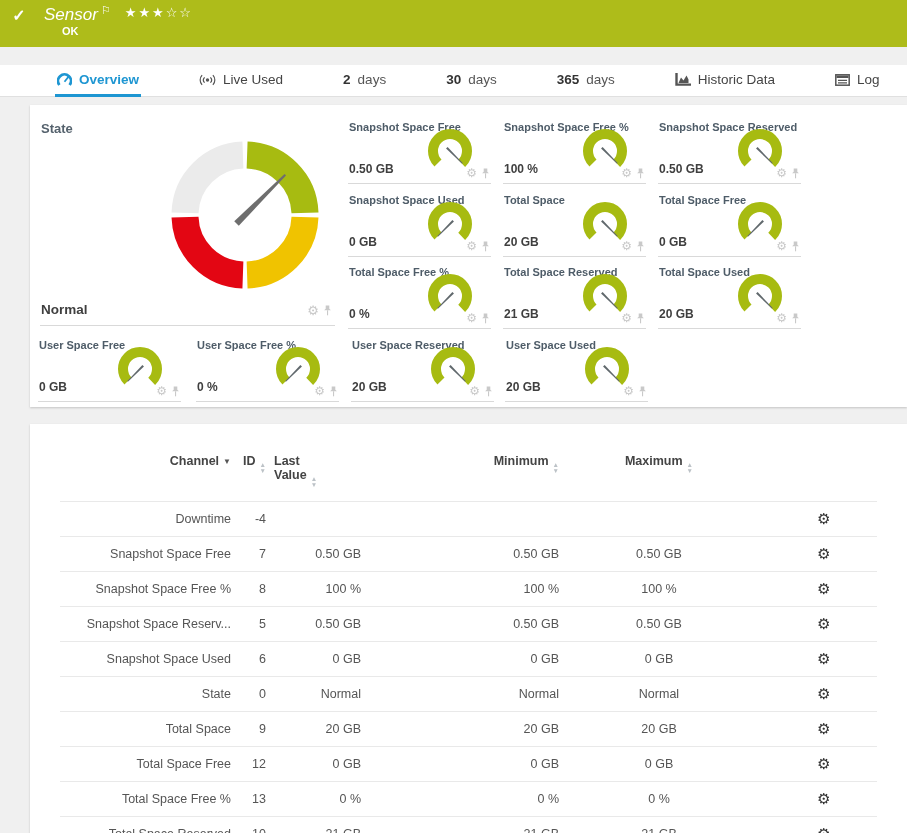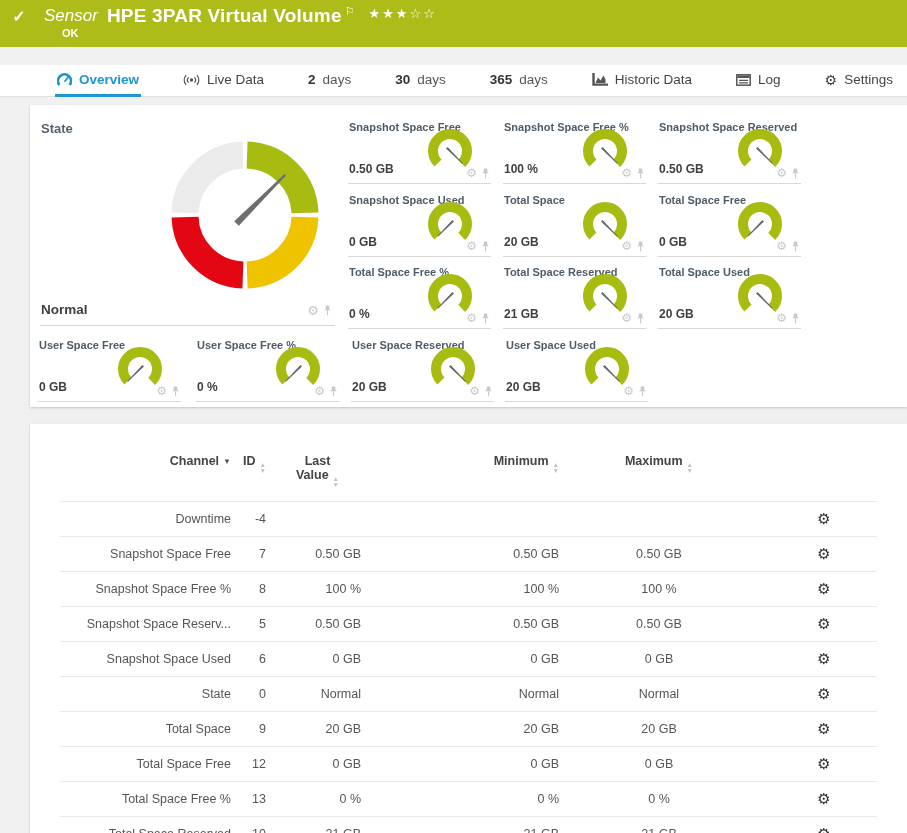--- a/index.html
+++ b/index.html
@@ -11,21 +11,21 @@
   .topbar-row{display:flex;align-items:center}
   .check{font-size:16px;font-weight:bold;width:22px;text-align:center}
   .kicker{font-style:italic;font-size:17px;margin-left:14px}
   .sensor-title{font-size:19px;font-weight:bold;margin-left:9px;letter-spacing:.2px}
   .flag{font-size:11px;margin:-10px 0 0 3px}
   .stars{font-size:13px;letter-spacing:2px;margin:-6px 0 0 14px}
   .statusline{margin:0 0 0 54px;font-size:11px;font-weight:bold}
 
   
   .gapstrip{height:18px;background:#f0f0f0}
-  .tabstrip{height:32px;background:#fff;border-bottom:1px solid #e0e0e0;display:flex;gap:40px;padding-left:55px}
+  .tabstrip{height:32px;background:#fff;border-bottom:1px solid #e0e0e0;display:flex;gap:56px;padding-left:55px}
   .tab{display:flex;align-items:center;gap:7px;font-size:13.5px;color:#444;cursor:pointer;border-bottom:3px solid transparent;padding:0 2px;margin-bottom:-1px}
   .tab.active{color:var(--blue,#1e96d2);border-bottom-color:var(--blue,#1e96d2);font-weight:bold}
   .tab b{font-weight:bold;color:#333}
   .tab .tablabel{white-space:nowrap}
   .tab .num-label{color:#555;font-weight:normal}
   .tabicon{display:flex;align-items:center}
   .tabgear{font-size:14px;color:#444;line-height:1}
 
   
   .content{padding:8px 0 0 30px}
@@ -49,37 +49,36 @@
 
   
   .panel.table{margin-top:17px;width:877px;min-height:430px;padding:22px 30px 0}
   table{border-collapse:collapse;width:817px;font-size:12.5px;color:#555;table-layout:fixed}
   th{font-weight:bold;color:#444;padding:8px 4px 14px;vertical-align:top;cursor:pointer}
   td{padding:9px 4px}
   tbody td{border-top:1px solid #e9e9e9}
   .col-chan{width:175px;text-align:right}
   .col-id{width:35px;text-align:right}
   .col-last{width:95px;text-align:right}
-  th.col-last{text-align:center}
+  th.col-last{text-align:left}
   .col-min{width:198px;text-align:right}
   .col-max{width:192px;text-align:center}
   .col-gear{width:122px;text-align:left;padding-left:62px}
   .sortdesc{font-size:8px;color:#555;margin-left:4px;vertical-align:1px}
   .sortpair{display:inline-flex;flex-direction:column;vertical-align:-2px;margin-left:4px}
   .sortpair i{font-style:normal;font-size:6.5px;line-height:5.5px;color:#bcc2c7}
   .rowgear{font-size:15px;color:#333;line-height:1;cursor:pointer}
 </style>
 </head>
 <body>
 
 <div class="topbar">
   <div class="topbar-row">
     <span class="check">✓</span>
     <span class="kicker">Sensor</span>
-    <span class="sensor-title">HPE 3PAR Virtual Volume</span>
     <span class="flag">⚐</span>
     <span class="stars" id="stars">★★★☆☆</span>
   </div>
   <div class="statusline">OK</div>
 </div>
 
 <div class="gapstrip"></div>
 <div class="tabstrip" id="tabstrip">
     <div class="tab active">
       <span class="tabicon">
@@ -90,21 +89,21 @@
       </span>
       <span class="tablabel">Overview</span>
     </div>
     <div class="tab">
       <span class="tabicon">
         <svg width="17" height="12" viewBox="0 0 17 12">
           <circle cx="8.5" cy="6" r="1.7" fill="#555"></circle>
           <path d="M5.6 3.3 a3.9 3.9 0 0 0 0 5.4 M3.1 1.1 a7.2 7.2 0 0 0 0 9.8 M11.4 3.3 a3.9 3.9 0 0 1 0 5.4 M13.9 1.1 a7.2 7.2 0 0 1 0 9.8" fill="none" stroke="#555" stroke-width="1.2"></path>
         </svg>
       </span>
-      <span class="tablabel">Live Data</span>
+      <span class="tablabel">Live Used</span>
     </div>
     <div class="tab">
       <b>2</b>
       <span class="tablabel num-label">days</span>
     </div>
     <div class="tab">
       <b>30</b>
       <span class="tablabel num-label">days</span>
     </div>
     <div class="tab">

